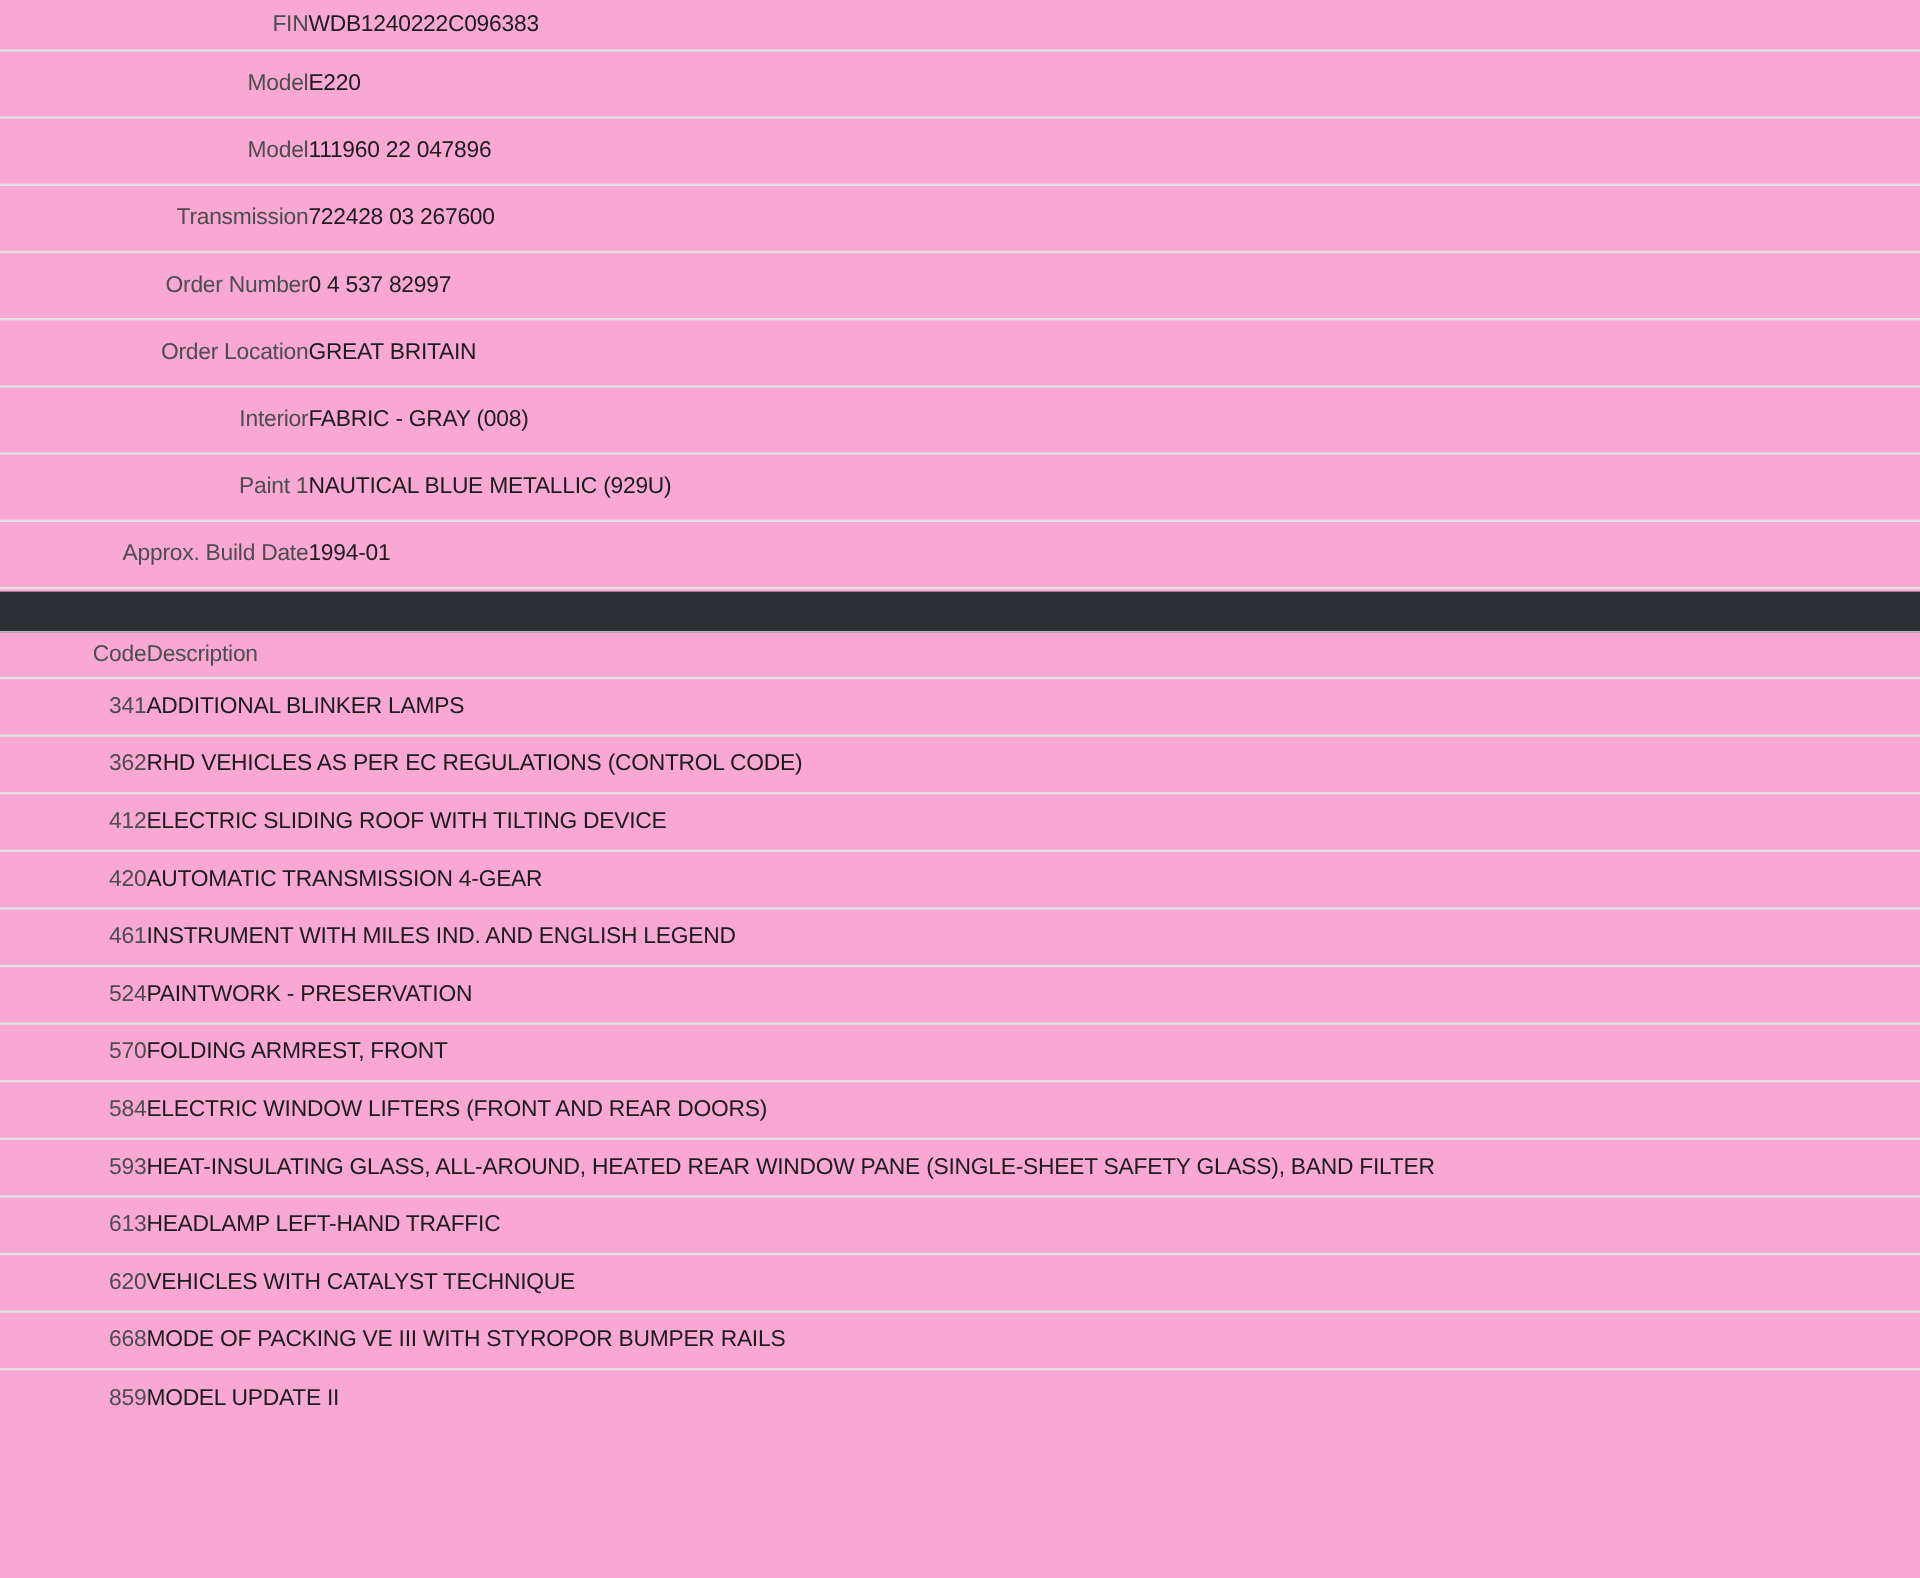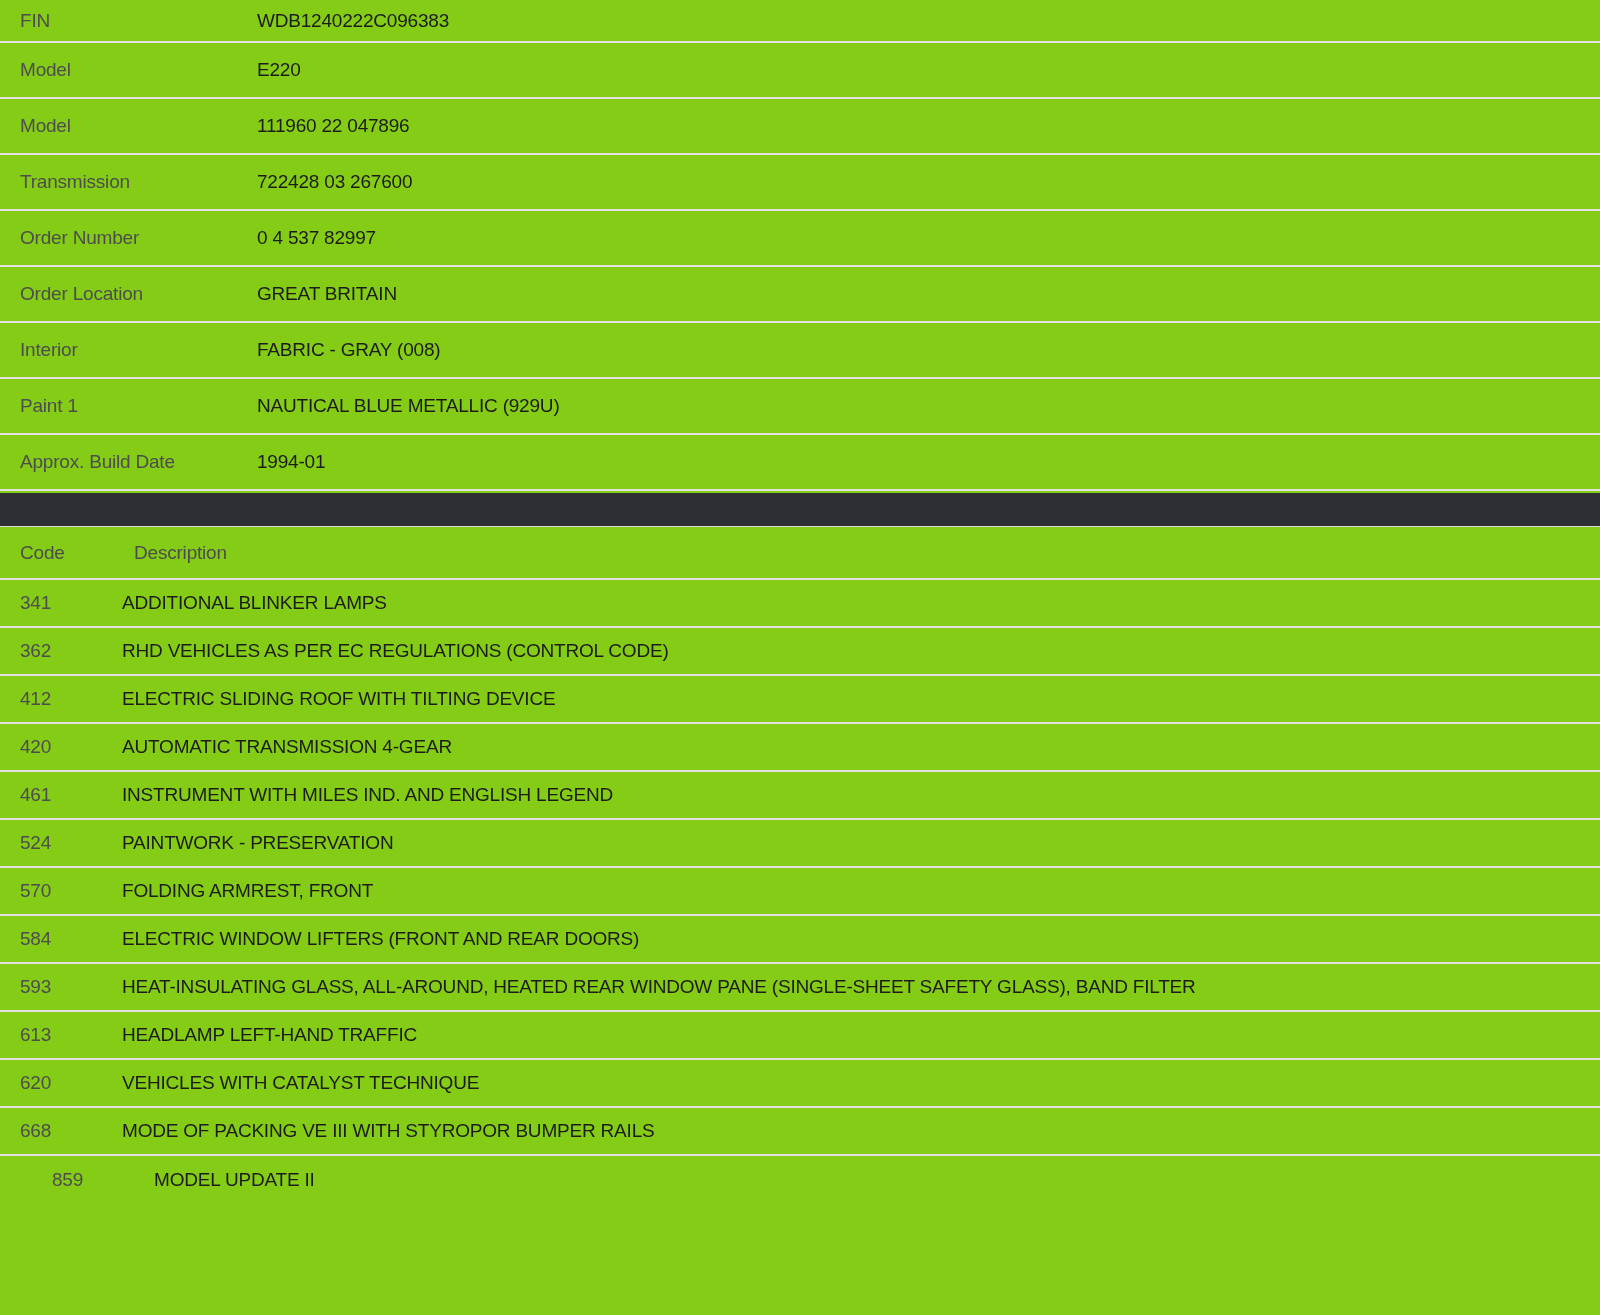--- a/index.html
+++ b/index.html
@@ -5,22 +5,23 @@
   * { box-sizing: border-box; margin: 0; padding: 0; }
   html, body { background: #ffffff; }
   body {
     font-family: "Liberation Sans", sans-serif;
     color: #1c1c1c;
     -webkit-font-smoothing: antialiased;
   }
   .page {
     width: 1600px;
     height: 1315px;
-    background: #84cc16;
+    background: #f9a8d4;
     overflow: hidden;
+    text-align: right;
   }
   
   .info-table .row {
     display: flex;
     align-items: center;
     height: 56px;
     padding-left: 20px;
     border-bottom: 2px solid #e2e2e2;
     font-size: 19px;
     letter-spacing: -0.2px;
@@ -42,24 +43,24 @@
   
   .codes-table .row {
     display: flex;
     align-items: center;
     height: 48px;
     padding-left: 20px;
     border-bottom: 2px solid #e2e2e2;
     font-size: 19px;
     letter-spacing: -0.2px;
   }
-  .codes-table .row.header { height: 53px; gap: 12px; }
+  .codes-table .row.header { height: 39px; }
   .codes-table .row.header .code-cell,
   .codes-table .row.header .desc-cell { color: #4d4d4d; }
-  .codes-table .row:last-child { border-bottom: none; margin-left: 32px; }
+  .codes-table .row:last-child { border-bottom: none; }
   .code-cell {
     width: 102px;
     flex: 0 0 102px;
     color: #4d4d4d;
   }
   .desc-cell { color: #1c1c1c; }
 </style>
 </head>
 <body>
 

